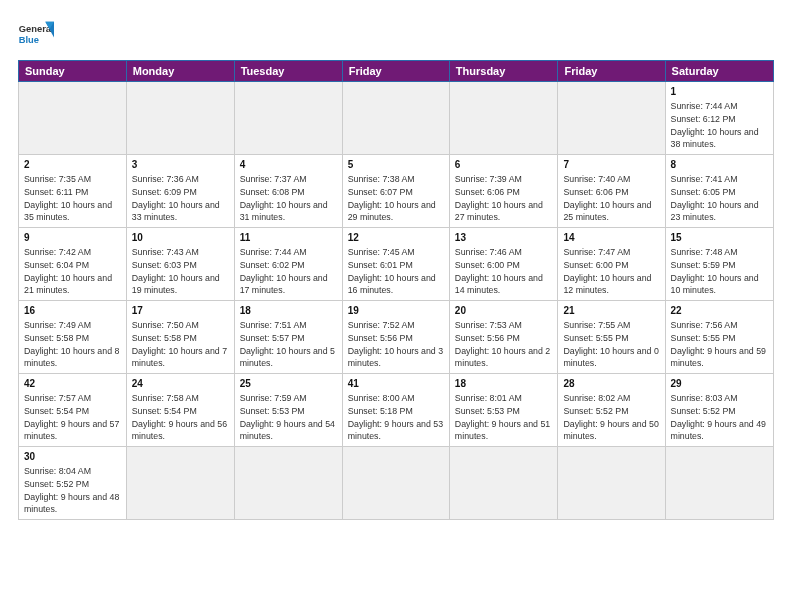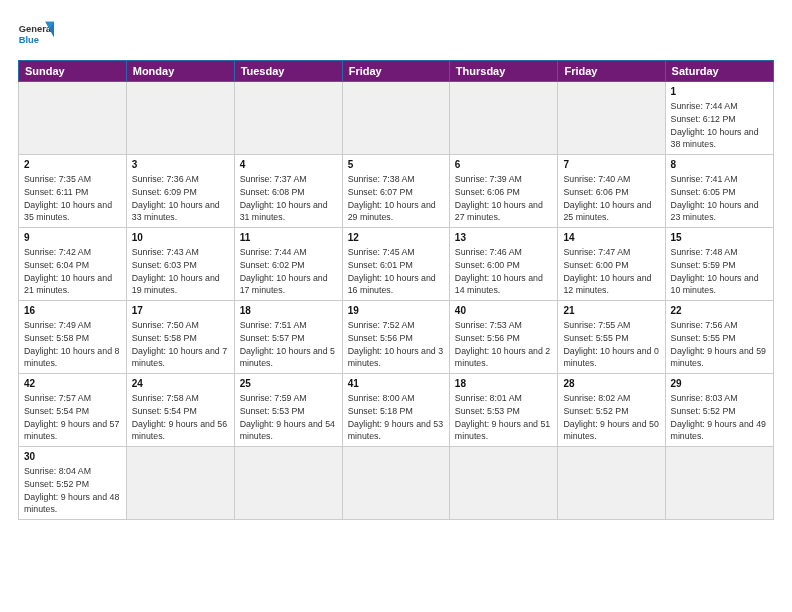--- a/index.html
+++ b/index.html
@@ -243,21 +243,21 @@
 Sunset: 5:57 PM
 Daylight: 10 hours and 5 minutes.</div>
           </td>
           <td>
             <div class="day-num">19</div>
             <div class="day-info">Sunrise: 7:52 AM
 Sunset: 5:56 PM
 Daylight: 10 hours and 3 minutes.</div>
           </td>
           <td>
-            <div class="day-num">40</div>
+            <div class="day-num">20</div>
             <div class="day-info">Sunrise: 7:53 AM
 Sunset: 5:56 PM
 Daylight: 10 hours and 2 minutes.</div>
           </td>
           <td>
             <div class="day-num">21</div>
             <div class="day-info">Sunrise: 7:55 AM
 Sunset: 5:55 PM
 Daylight: 10 hours and 0 minutes.</div>
           </td>

